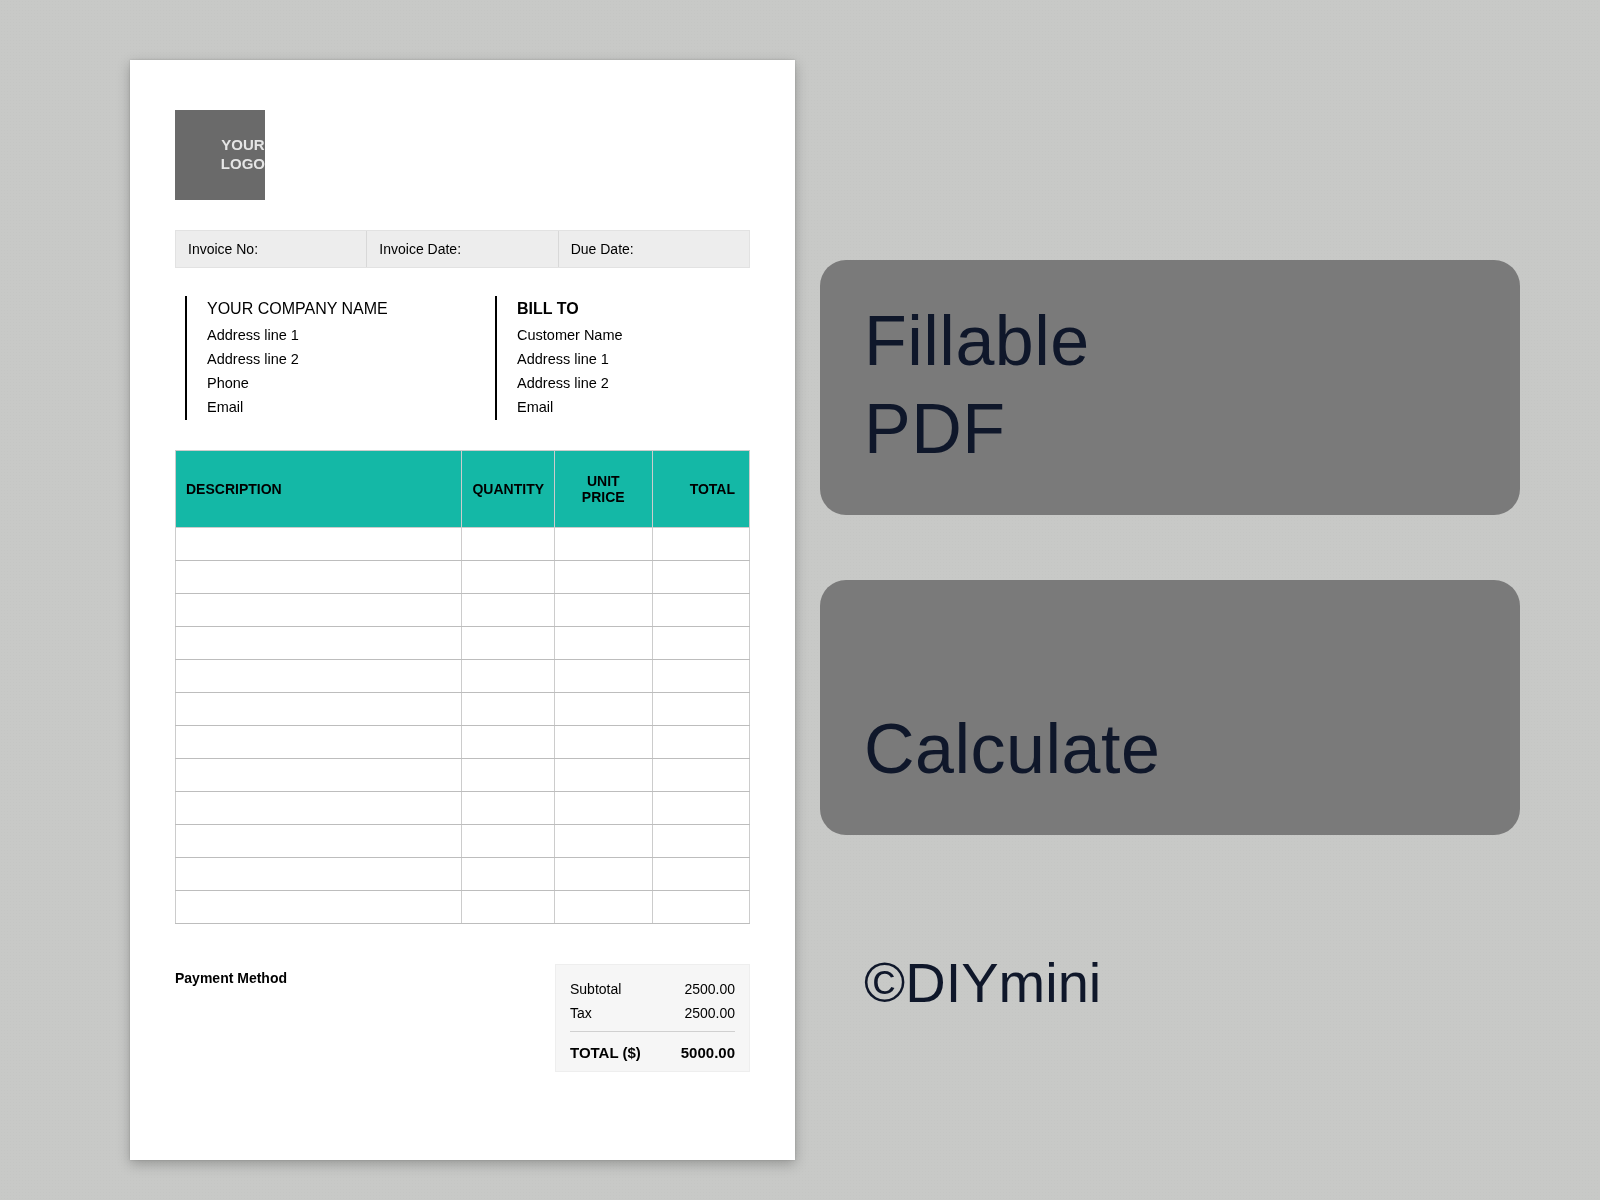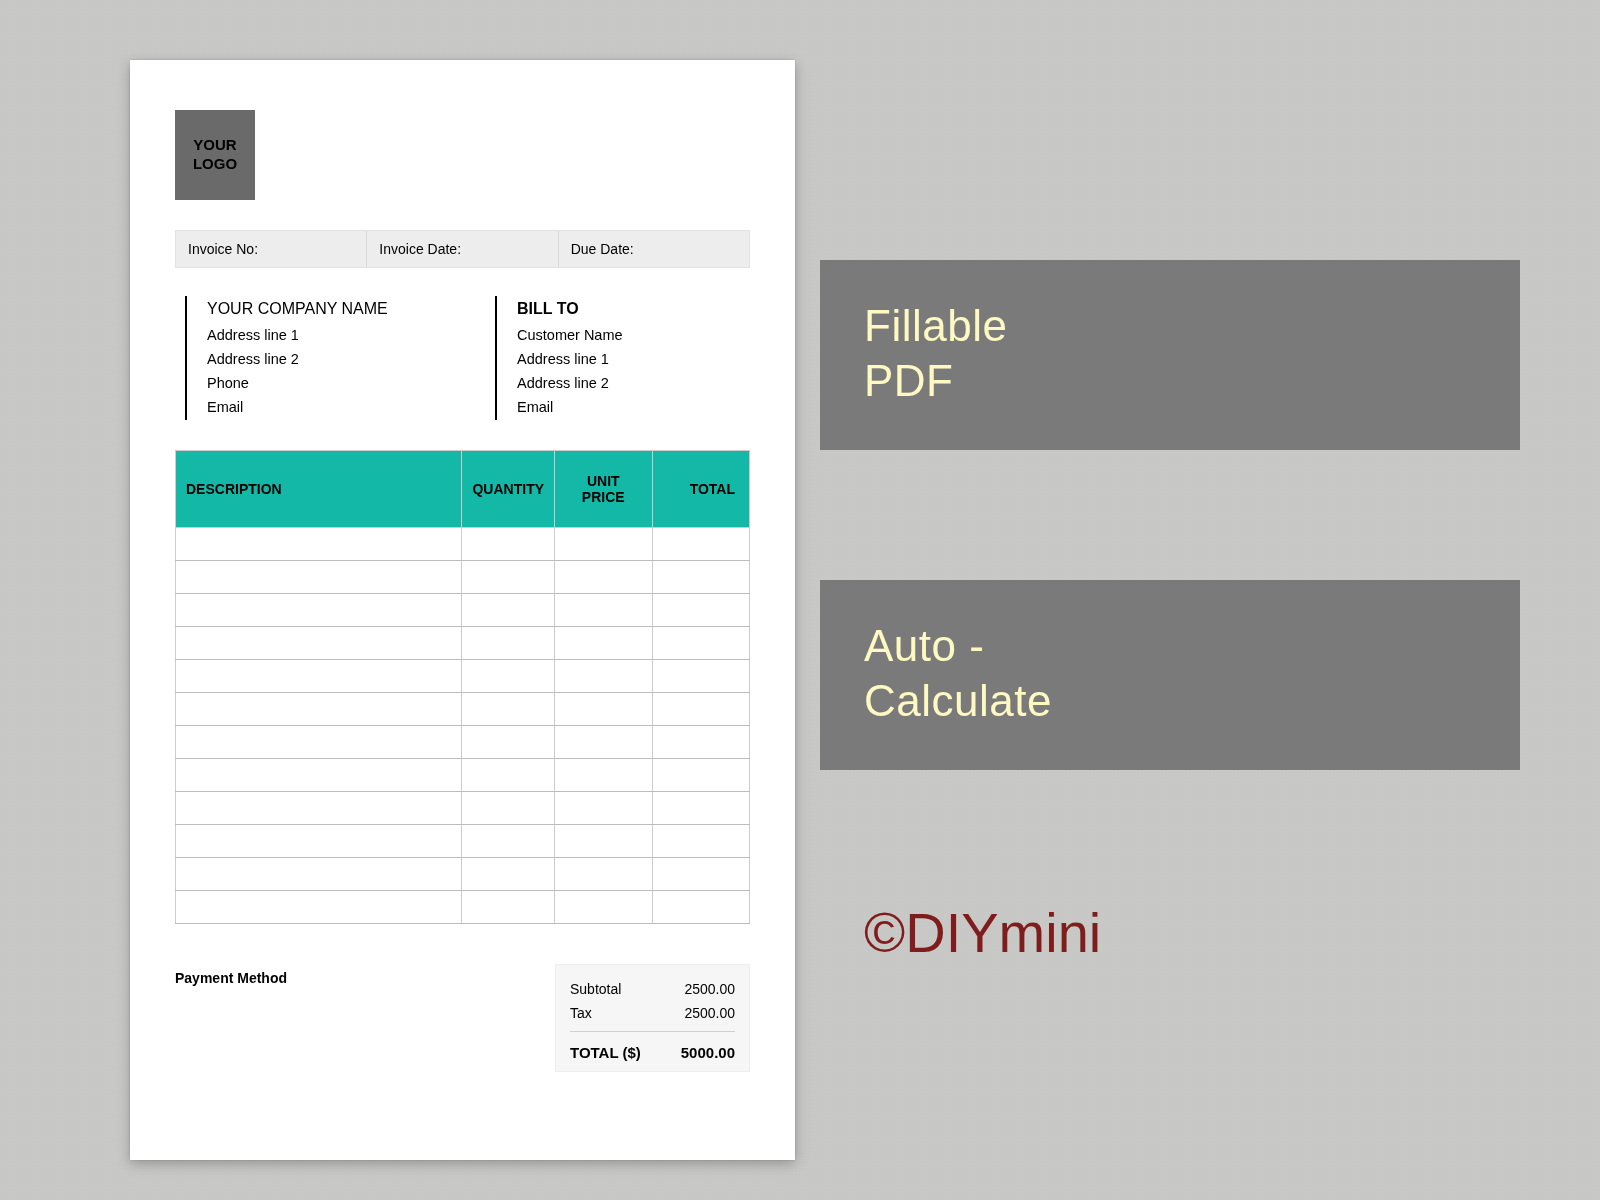--- a/index.html
+++ b/index.html
@@ -29,30 +29,30 @@
   }
   .title {
     font-size: 74px;
     font-weight: 600;
     letter-spacing: -2px;
     color: #000;
     line-height: 1;
     margin-top: -6px;
   }
   .logo-box {
-    width: 80px;
+    width: 90px;
     height: 90px;
     background: #6a6a6a;
-    color: #000000;
+    color: #e5e5e5;
     font-size: 15px;
     font-weight: bold;
     text-align: center;
     display: flex;
     align-items: center;
-    justify-content: center;
+    justify-content: flex-end;
     line-height: 1.25;
   }
   .meta-bar {
     display: flex;
     background: #ededed;
     border: 1px solid #e2e2e2;
     height: 38px;
     margin-bottom: 28px;
   }
   .meta-cell {
@@ -142,35 +142,36 @@
     display: flex;
     justify-content: space-between;
     gap: 28px;
   }
   
   .badge {
     position: absolute;
     left: 820px;
     width: 700px;
     background: #7a7a7a;
-    color: #fef9c3;
-    font-size: 44px;
+    color: #0f172a;
+    font-size: 70px;
     font-weight: 500;
     padding: 38px 40px 42px 44px;
     line-height: 1.25;
     letter-spacing: 0.5px;
     font-family: Arial, Helvetica, sans-serif;
+    border-radius: 26px;
   }
   .badge1 { top: 260px; }
   .badge2 { top: 580px; }
   .brand {
     position: absolute;
     left: 864px;
-    top: 900px;
-    color: #7f1d1d;
+    top: 950px;
+    color: #0f172a;
     font-size: 56px;
     font-weight: 400;
     letter-spacing: 0px;
   }
 </style>
 </head>
 <body>
 
 <div class="page">
 
@@ -316,17 +317,17 @@
   </div>
 
 </div>
 
 <div class="badge badge1">
   <span>Fillable</span><br>
   <span>PDF</span>
 </div>
 
 <div class="badge badge2">
-  <span>Auto -</span><br>
+  <br>
   <span>Calculate</span>
 </div>
 
 <div class="brand">©DIYmini</div>
 
 </body></html>

